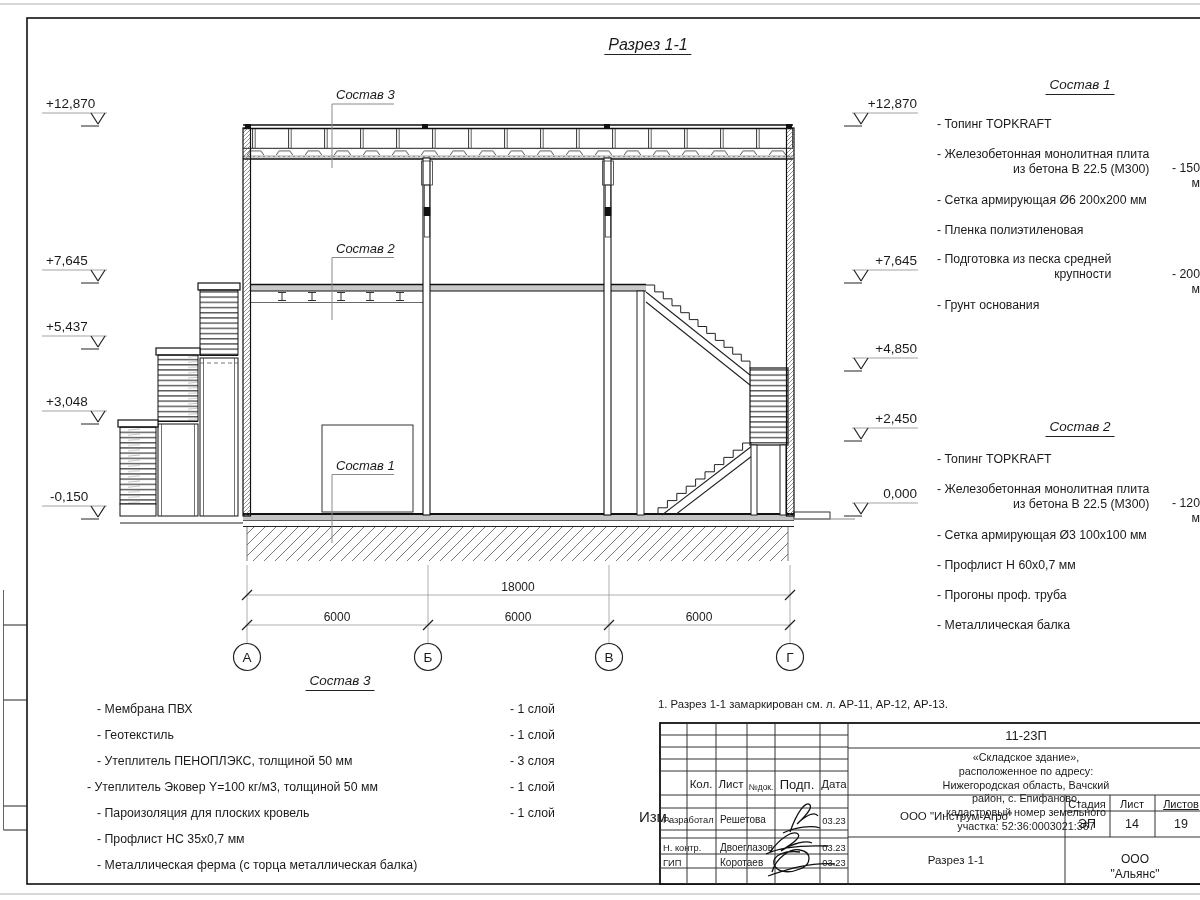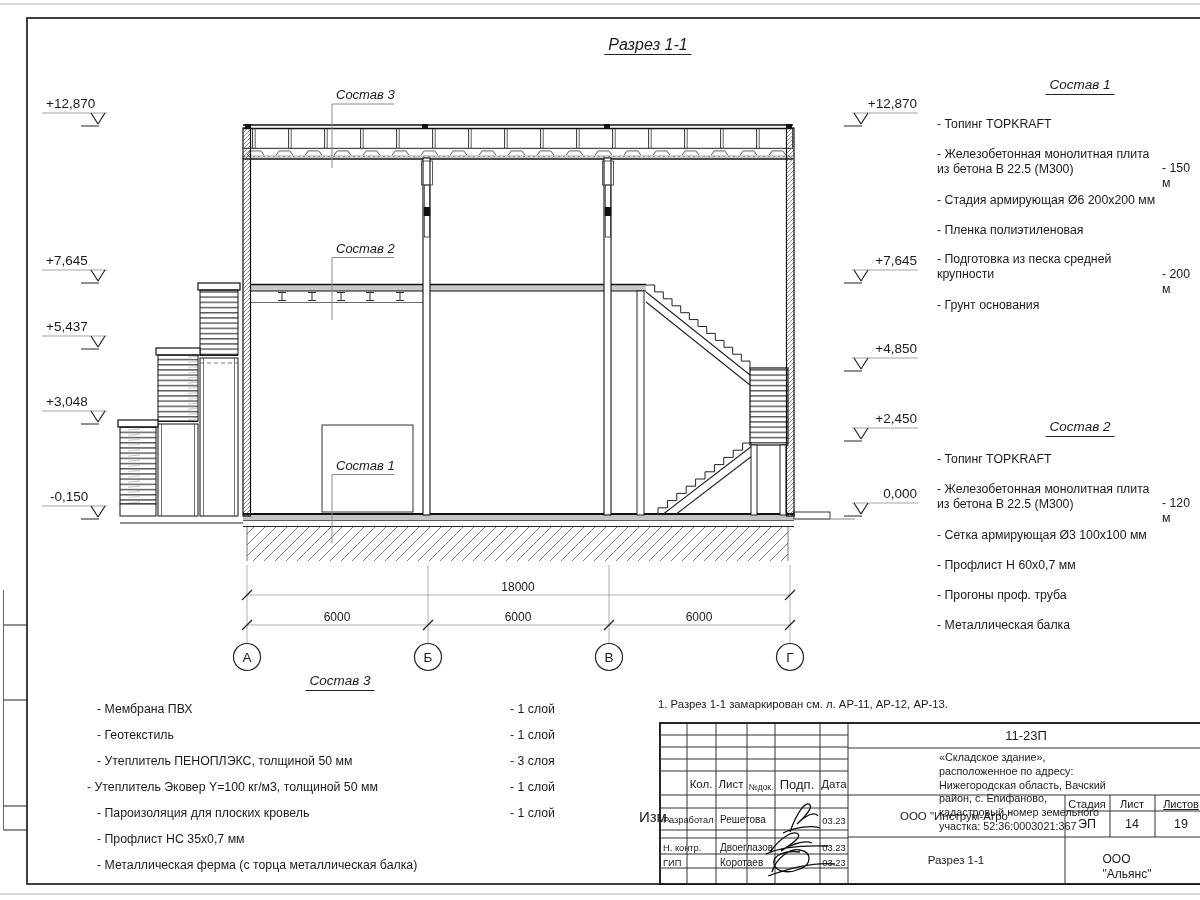--- a/index.html
+++ b/index.html
@@ -1,21 +1,21 @@
 <!DOCTYPE html>
 <html><head>
 <meta charset="utf-8">
 <style>
   html,body{margin:0;padding:0;}
   body{width:1200px;height:900px;background:#fff;overflow:hidden;position:relative;
        font-family:"Liberation Sans",sans-serif;color:#1a1a1a;}
   svg{position:absolute;left:0;top:0;}
-  .t{position:absolute;white-space:pre-line;color:#1a1a1a;line-height:15px;}
+  .t{position:absolute;white-space:pre-line;color:#1a1a1a;line-height:15px;text-align:right;}
   .it{font-style:italic;}
-  .ctr{transform:translateX(-50%);text-align:left;}
+  .ctr{transform:translateX(-50%);text-align:center;}
   .u{border-bottom:1.2px solid #222;padding:0 4px 2px 4px;}
   .s12{font-size:12.3px;}
   .s13{font-size:13.5px;}
   .tb{line-height:13.8px;}
 </style>
 </head>
 <body>
 
 <svg width="1200" height="900" viewBox="0 0 1200 900">
   <defs>
@@ -265,21 +265,21 @@
   </g>
 </svg>
 
 <div class="t it ctr u" style="left:648px;top:37px;font-size:16px;">Разрез 1-1</div>
 
 <div class="t it ctr u s13" style="left:1080px;top:77px;">Состав 1</div>
 <div class="t s12" style="left:937px;top:117px;">- Топинг TOPKRAFT</div>
 <div class="t s12" style="left:937px;top:147px;">- Железобетонная  монолитная плита
 из бетона  В 22.5 (М300)</div>
 <div class="t s12" style="left:1162px;top:161px;">- 150 м</div>
-<div class="t s12" style="left:937px;top:193px;">- Стадия армирующая Ø6 200х200 мм</div>
+<div class="t s12" style="left:937px;top:193px;">- Сетка армирующая Ø6 200х200 мм</div>
 <div class="t s12" style="left:937px;top:223px;">- Пленка полиэтиленовая</div>
 <div class="t s12" style="left:937px;top:252px;">- Подготовка из песка средней
 крупности</div>
 <div class="t s12" style="left:1162px;top:267px;">- 200 м</div>
 <div class="t s12" style="left:937px;top:298px;">- Грунт основания</div>
 
 <div class="t it ctr u s13" style="left:1080px;top:419px;">Состав 2</div>
 <div class="t s12" style="left:937px;top:452px;">- Топинг TOPKRAFT</div>
 <div class="t s12" style="left:937px;top:482px;">- Железобетонная  монолитная плита
 из бетона  В 22.5 (М300)</div>

